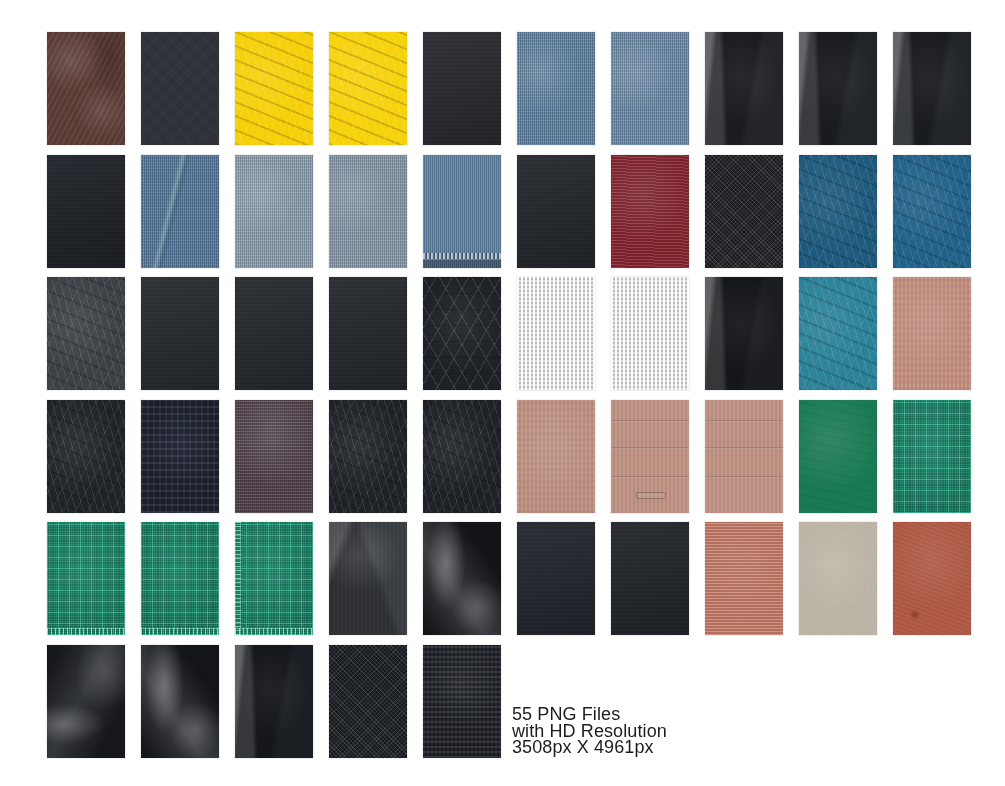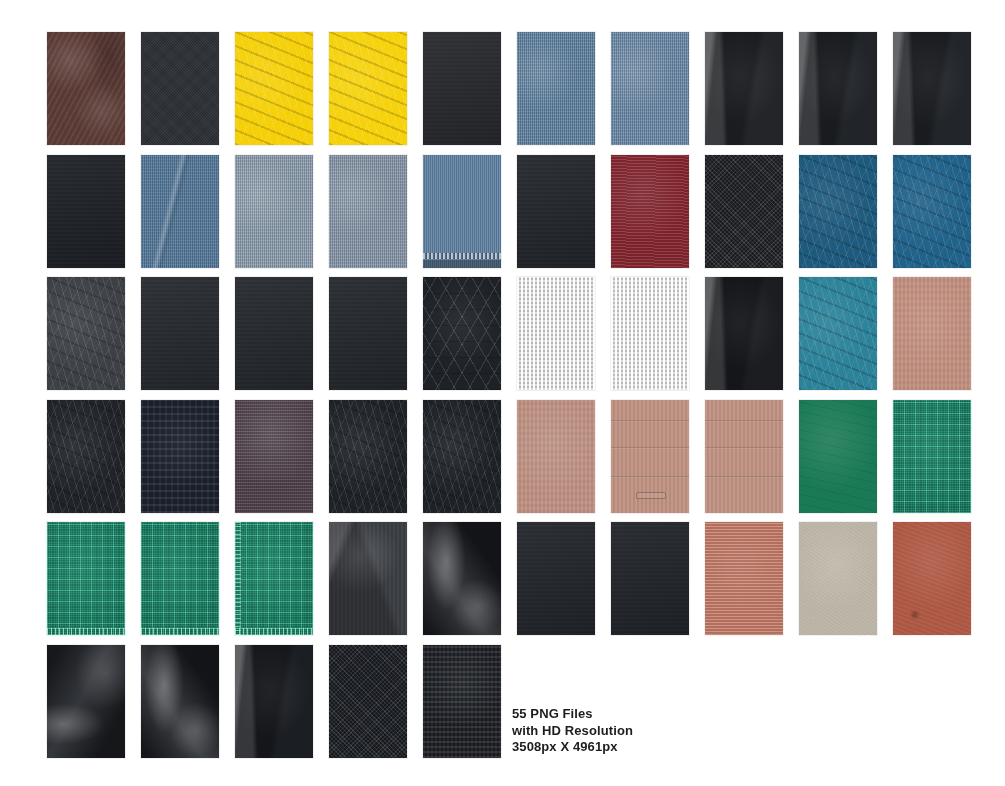--- a/index.html
+++ b/index.html
@@ -192,23 +192,23 @@
     background-image:
       linear-gradient(112deg, rgba(255,255,255,.16) 15%, rgba(0,0,0,0) 22%),
       linear-gradient(70deg, rgba(0,0,0,.22) 55%, rgba(0,0,0,0) 62%),
       radial-gradient(ellipse 70% 45% at 40% 30%, rgba(255,255,255,.16), rgba(0,0,0,0) 72%),
       repeating-linear-gradient(90deg, rgba(255,255,255,.03) 0 2px, rgba(0,0,0,.03) 2px 4px);
   }
   
   #caption{
     position:absolute;
     left:512px;top:706px;
-    font-size:13px;
+    font-size:18px;
     line-height:16.5px;
-    font-weight:bold;
+    font-weight:normal;
     color:#1d1d1b;
     letter-spacing:.1px;
     white-space:nowrap;
   }
   #caption div{display:block;}
 </style>
 </head>
 <body style="background: rgb(255, 255, 255);">
 
 <div id="grid">

